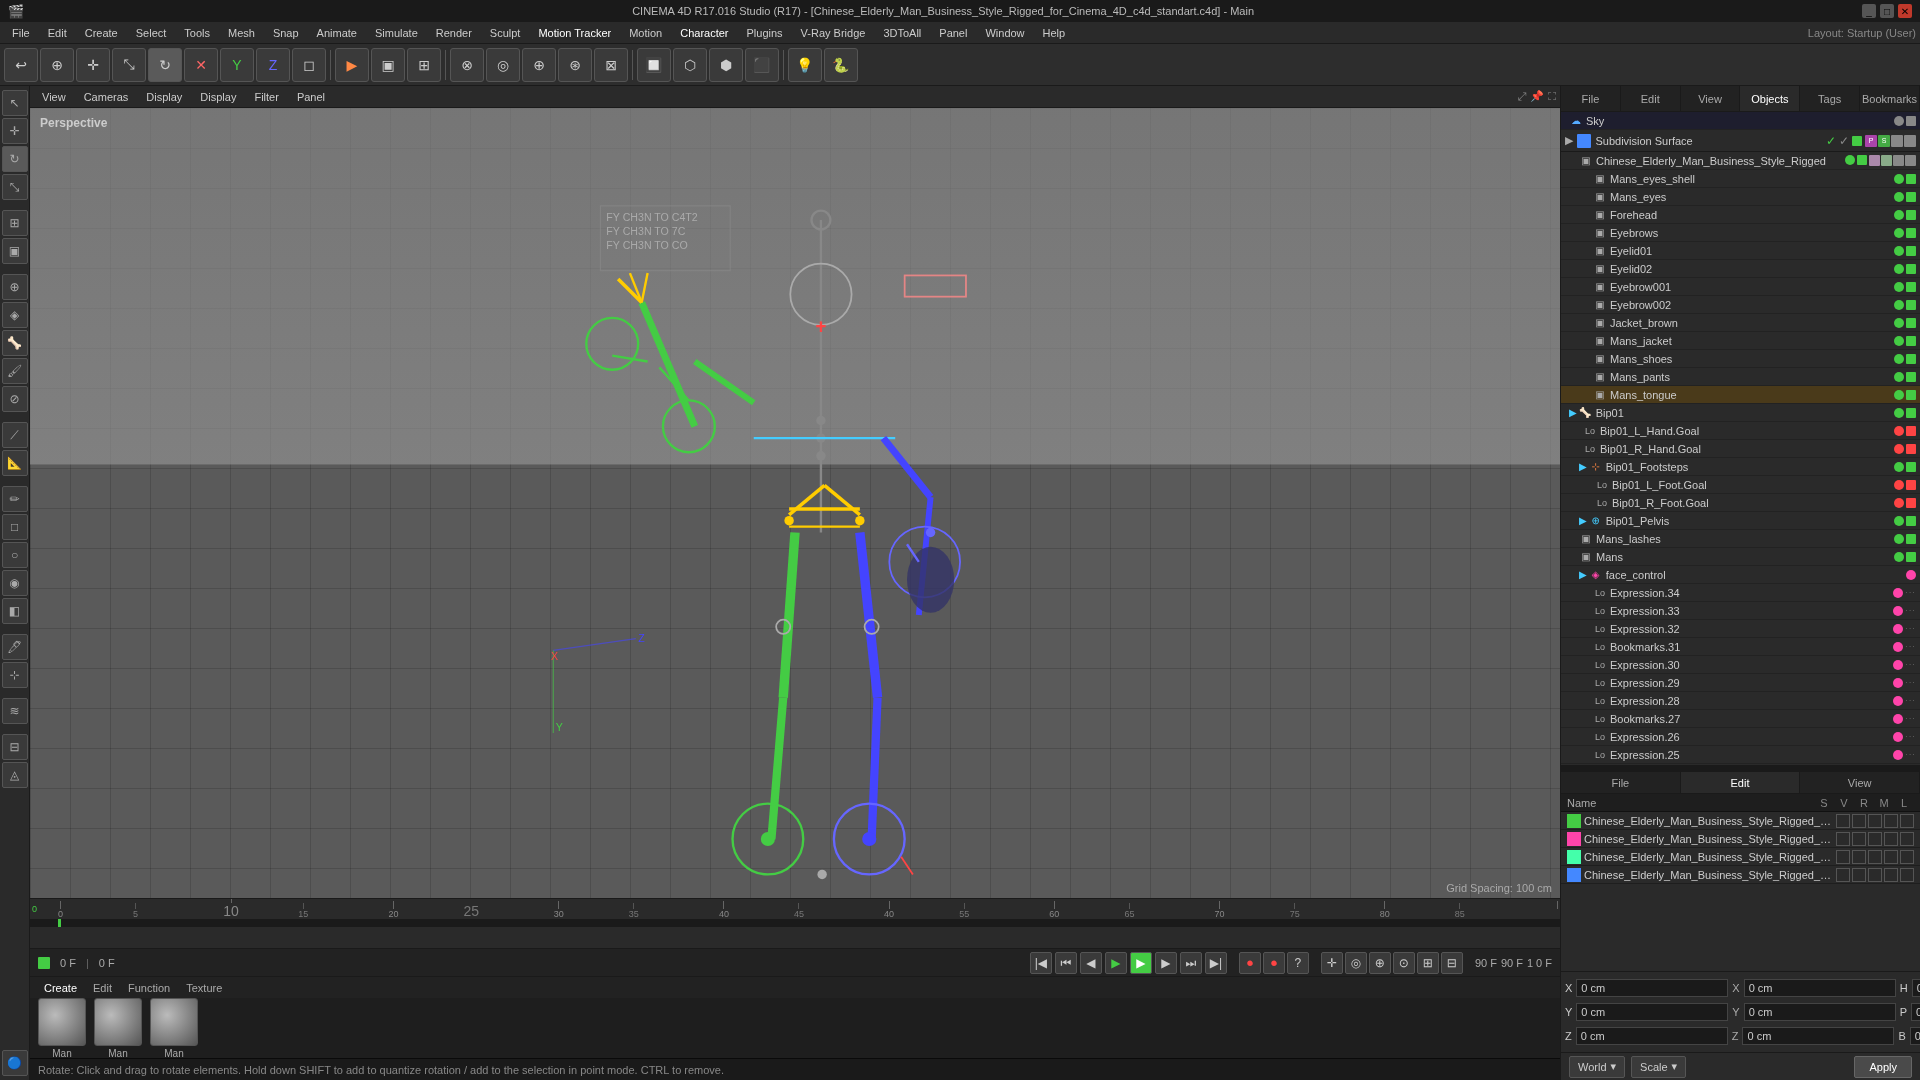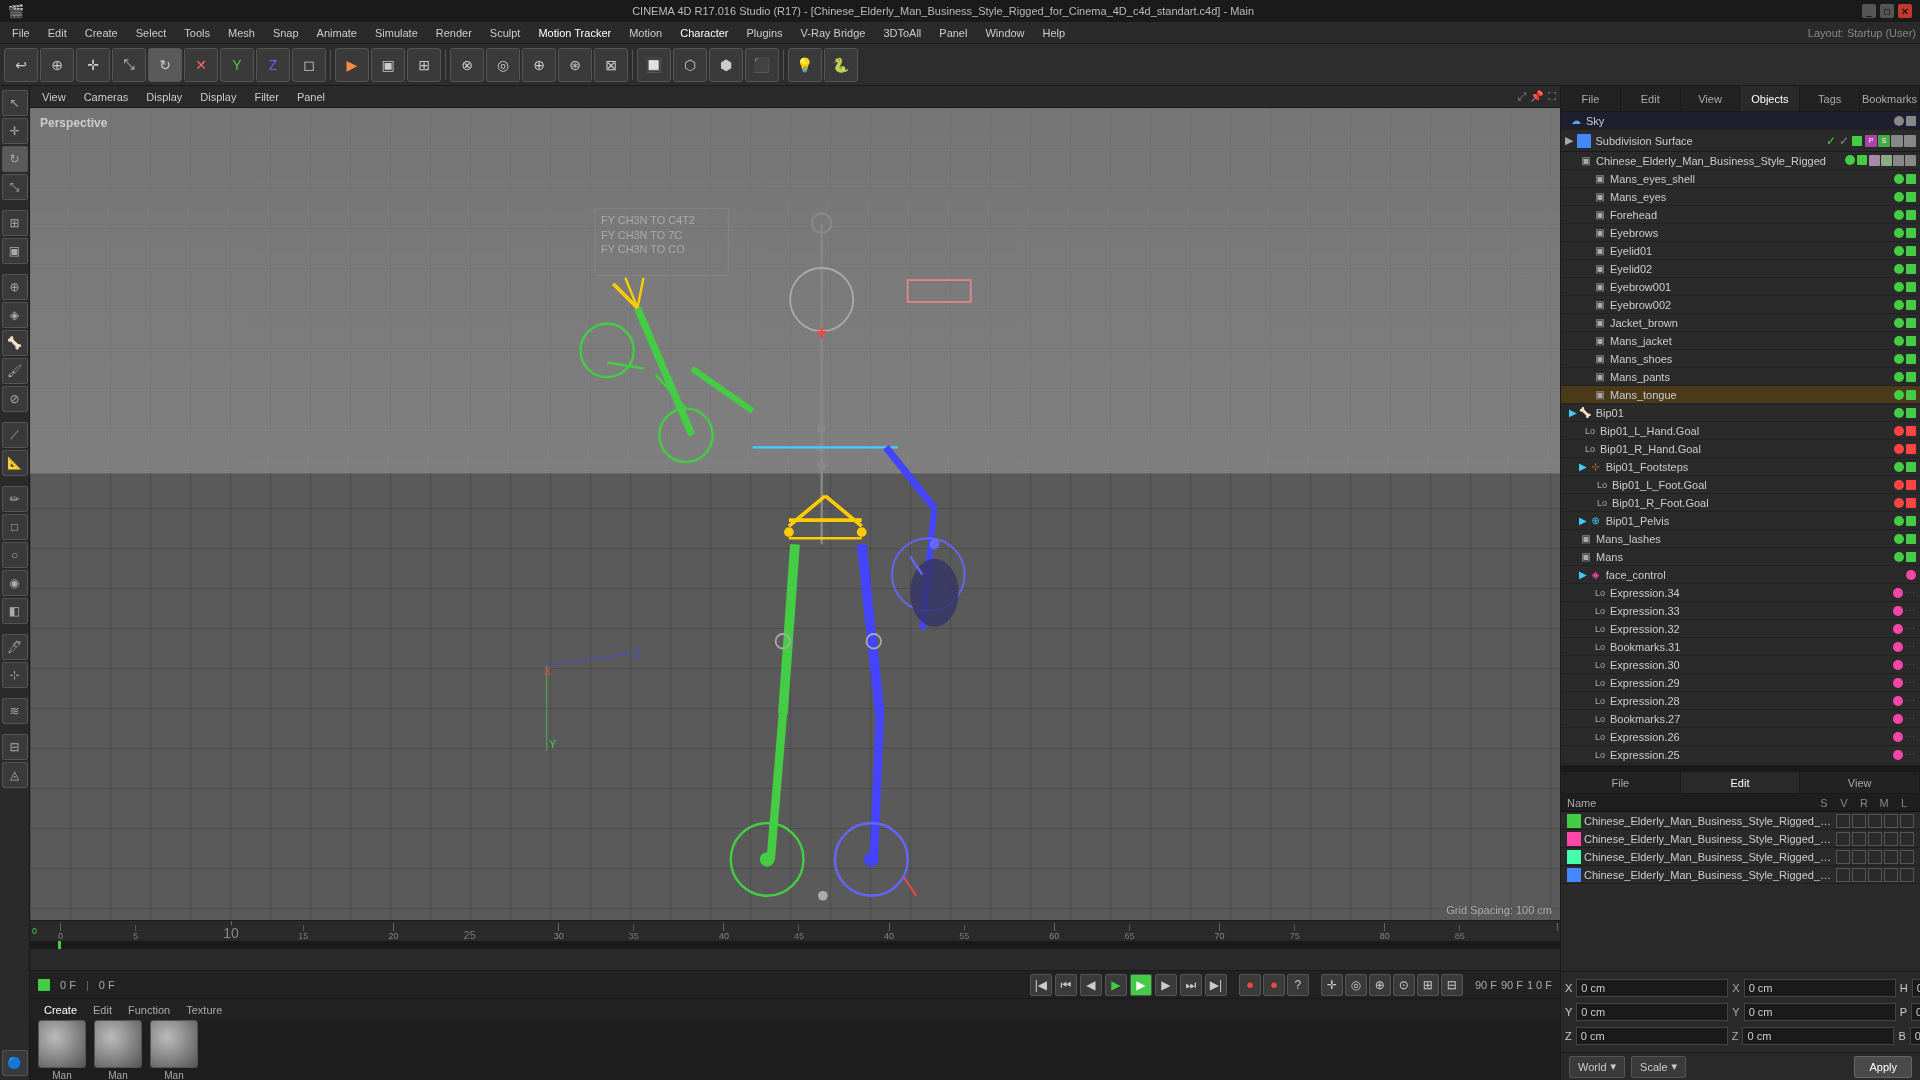--- a/index.html
+++ b/index.html
@@ -362,21 +362,21 @@
             <div style="position:absolute;left:16%;bottom:0;display:flex;flex-direction:column;align-items:center;">
               <div style="width:1px;height:6px;background:#555;"></div>
               <span style="font-size:9px;color:#777;">15</span>
             </div>
             <div style="position:absolute;left:22%;bottom:0;display:flex;flex-direction:column;align-items:center;">
               <div style="width:1px;height:8px;background:#666;"></div>
               <span style="font-size:9px;color:#888;">20</span>
             </div>
             <div style="position:absolute;left:27%;bottom:0;display:flex;flex-direction:column;align-items:center;">
               <div style="width:1px;height:6px;background:#555;"></div>
-              <span style="font-size:11px;color:#777;margin-top:20px;">25</span>
+              <span style="font-size:14px;color:#777;margin-top:20px;">25</span>
             </div>
             <div style="position:absolute;left:33%;bottom:0;display:flex;flex-direction:column;align-items:center;">
               <div style="width:1px;height:8px;background:#666;"></div>
               <span style="font-size:9px;color:#888;">30</span>
             </div>
             <div style="position:absolute;left:38%;bottom:0;display:flex;flex-direction:column;align-items:center;">
               <div style="width:1px;height:6px;background:#555;"></div>
               <span style="font-size:9px;color:#777;">35</span>
             </div>
             <div style="position:absolute;left:44%;bottom:0;display:flex;flex-direction:column;align-items:center;">
@@ -492,20 +492,23 @@
           <div class="mat-swatch" style="background:radial-gradient(circle at 35% 35%,#bbb,#555);"></div>
           <span style="font-size:10px;color:#aaa;margin-top:2px;">Man</span>
         </div>
         <div style="display:flex;flex-direction:column;align-items:center;cursor:pointer;">
           <div class="mat-swatch" style="background:radial-gradient(circle at 35% 35%,#bbb,#555);"></div>
           <span style="font-size:10px;color:#aaa;margin-top:2px;">Man</span>
         </div>
       </div>
     </div>
 
+    <div id="bottom-bar">
+      <span class="bottom-status">Rotate: Click and drag to rotate elements. Hold down SHIFT to add to quantize rotation / add to the selection in point mode. CTRL to remove.</span>
+    </div>
   </div>
 
   <div id="right-panel">
 
     <div id="right-tabs">
       <div class="right-tab">File</div>
       <div class="right-tab">Edit</div>
       <div class="right-tab">View</div>
       <div class="right-tab active">Objects</div>
       <div class="right-tab">Tags</div>

